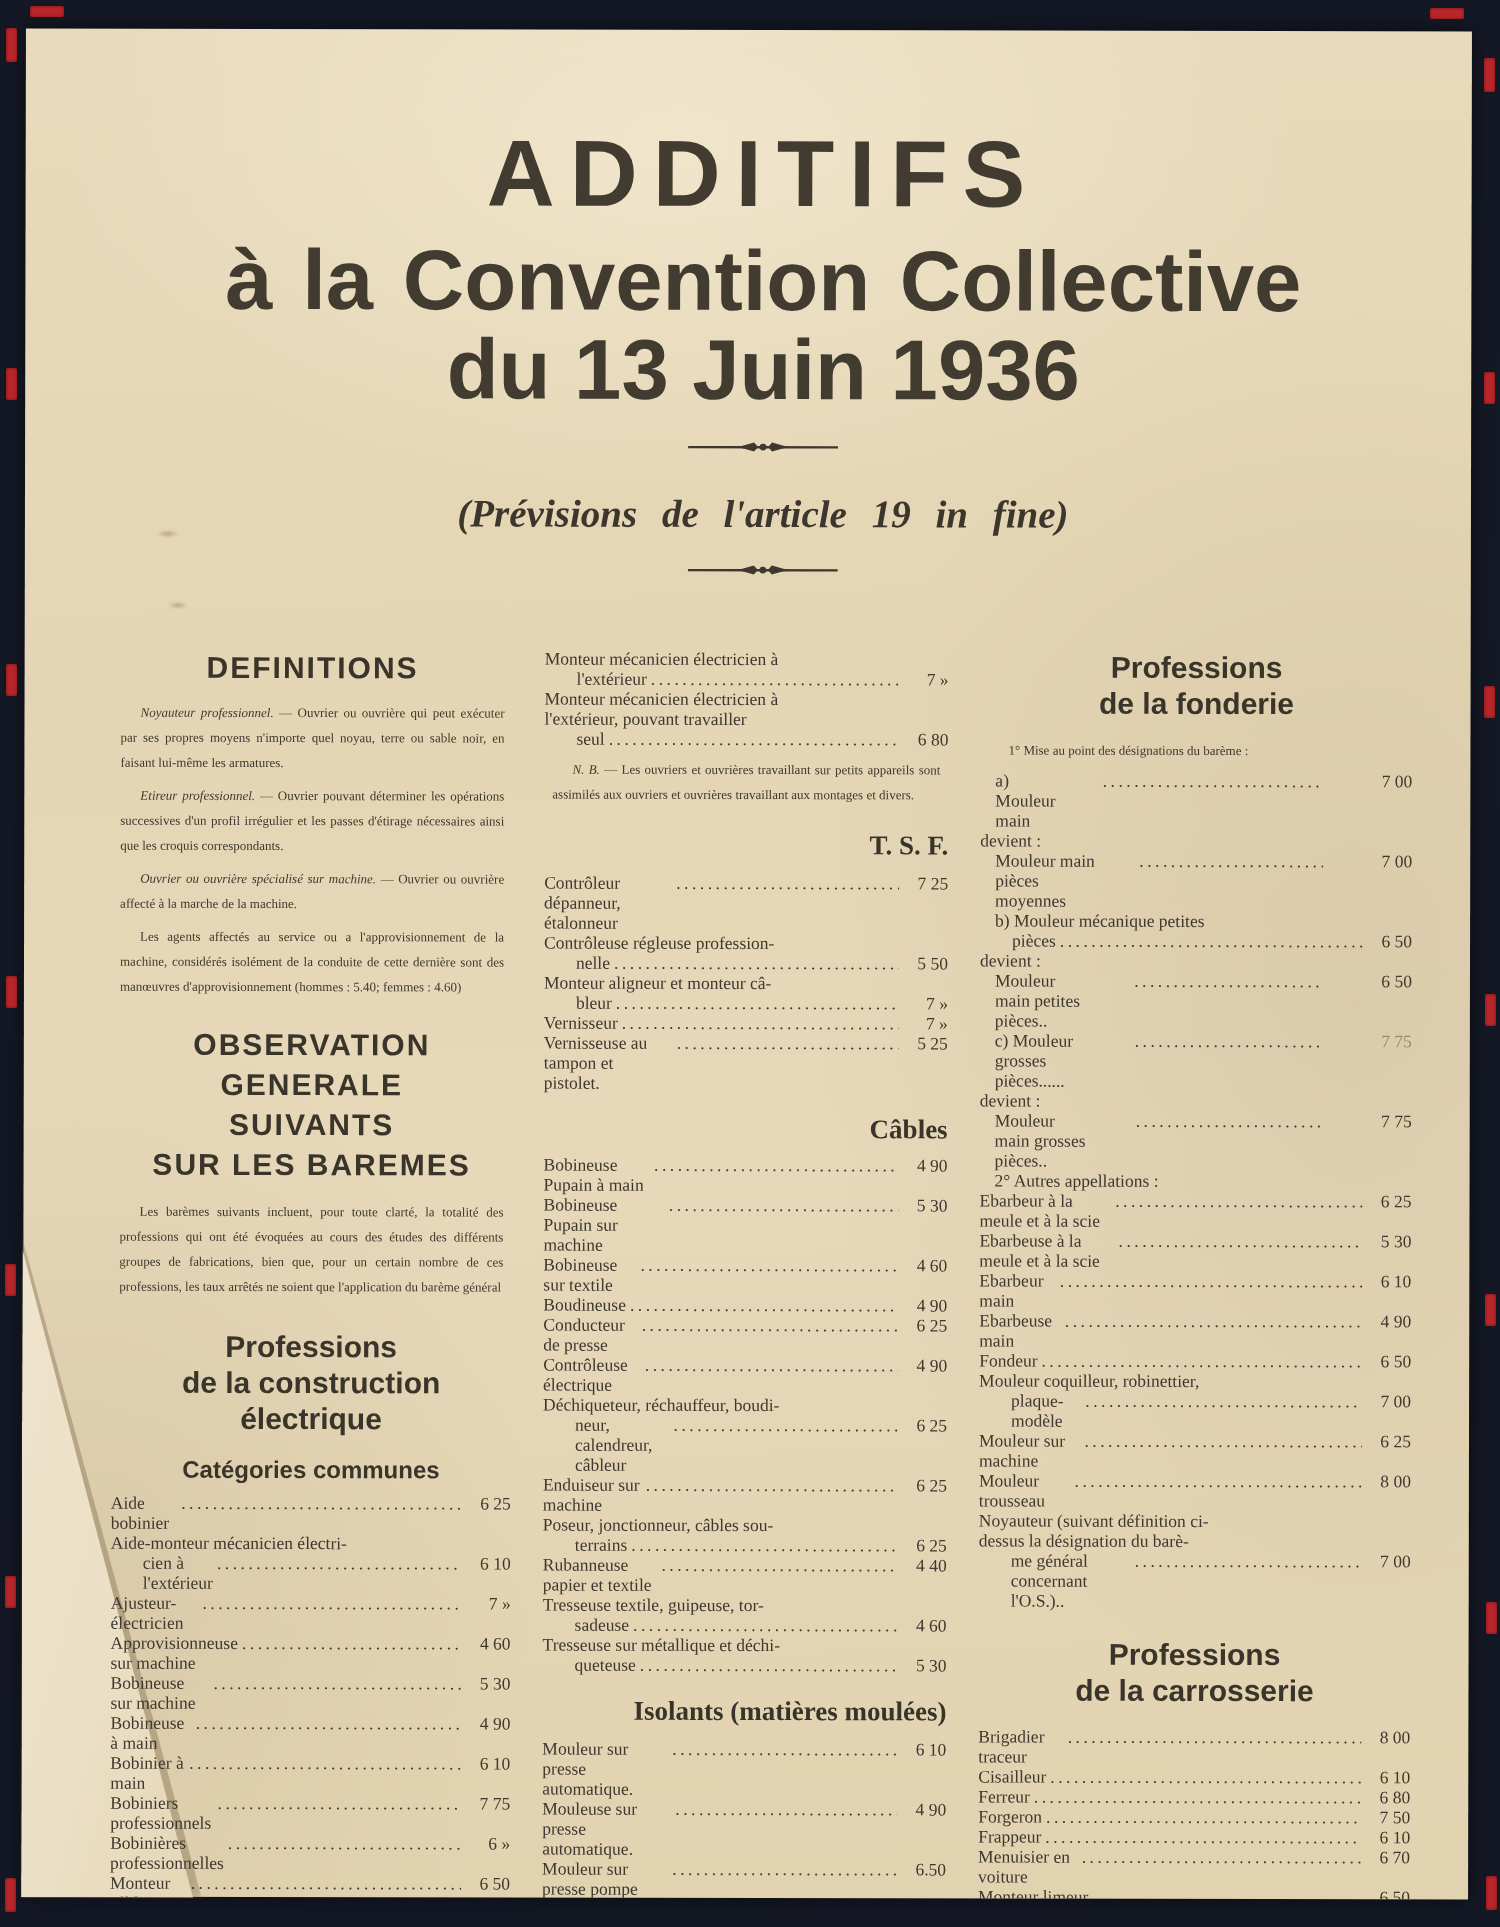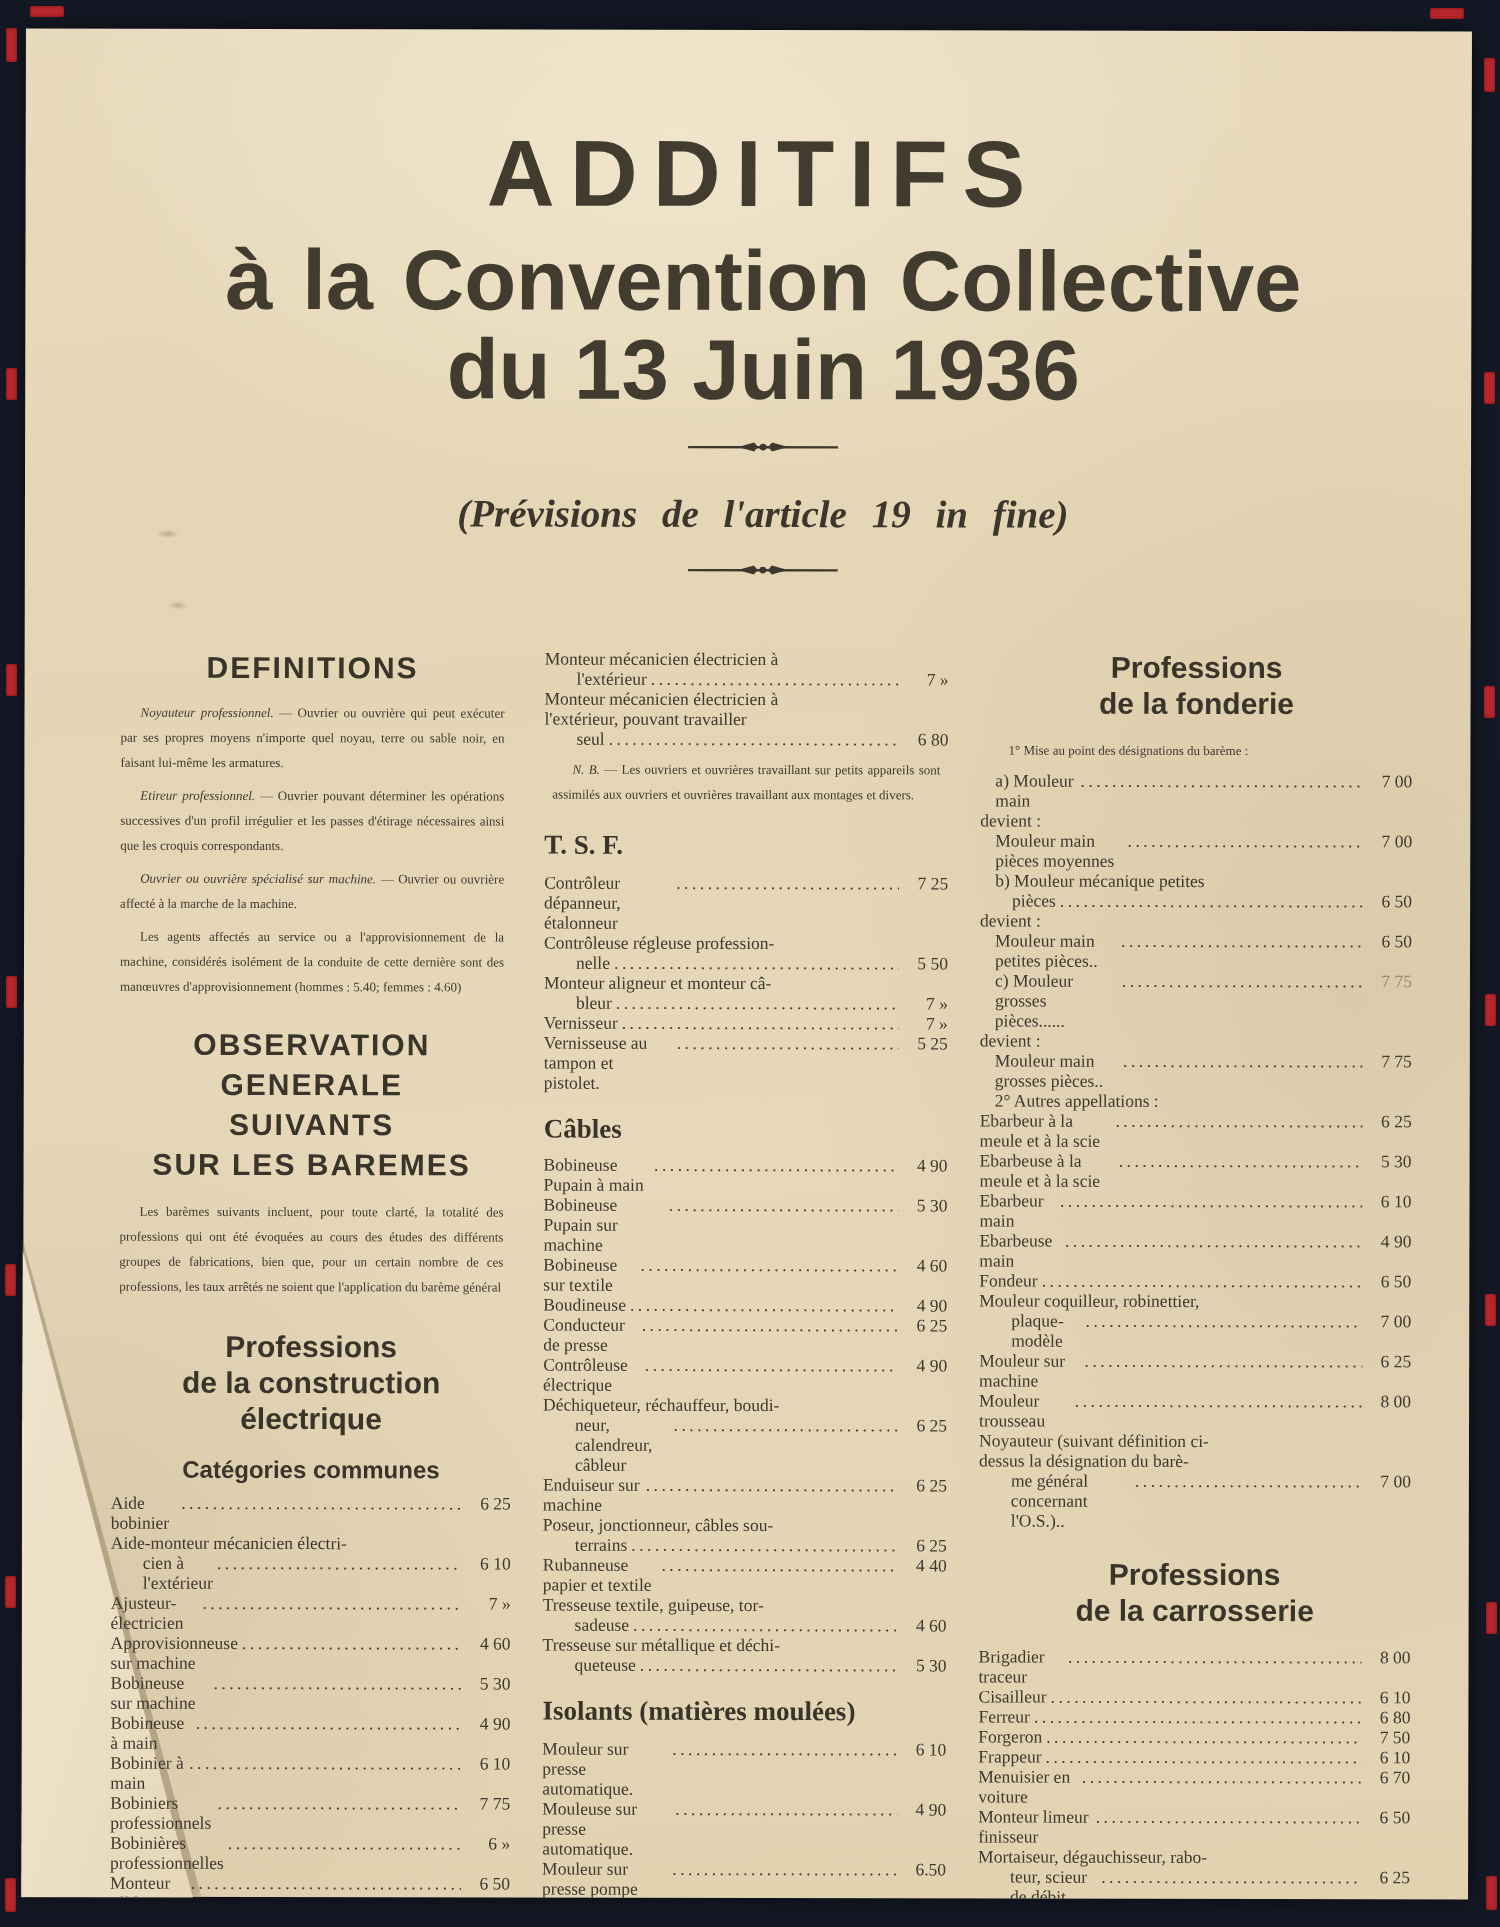--- a/index.html
+++ b/index.html
@@ -63,30 +63,30 @@
   .colB{width:404px;}
   .colC{flex:1;min-width:0;}
   
   .h1{font-family:"Liberation Sans", sans-serif;font-weight:700;font-size:30px;line-height:40px;
       letter-spacing:2px;text-align:center;color:#3a352b;}
   .h2{font-family:"Liberation Sans", sans-serif;font-weight:700;font-size:30px;line-height:36px;
       text-align:center;color:#3a352b;}
   .h3{font-family:"Liberation Sans", sans-serif;font-weight:700;font-size:24px;line-height:30px;
       text-align:center;color:#3a352b;}
   .hs{font-family:"Liberation Serif", serif;font-weight:700;font-size:27px;line-height:32px;
-      text-align:left;color:#39342a;margin:18px 0 10px;}
+      text-align:right;color:#39342a;margin:18px 0 10px;}
   
   .para{font-size:13px;line-height:25px;text-align:justify;margin:8px;}
   .para.ind{text-indent:20px;}
   .it{font-style:italic;}
   .rows{font-size:17.5px;line-height:20px;}
   .rows .pre{white-space:nowrap;}
   .rline{display:flex;align-items:baseline;justify-content:space-between;}
   .cont{padding-left:32px;}
-  .ind1{padding-left:15px;}
+  .ind1{padding-left:15px;gap:40px;}
   .dots{flex:1 1 auto;min-width:6px;overflow:hidden;white-space:nowrap;margin:0 3px 0 4px;}
   .dots::after{content:"....................................................";letter-spacing:3.5px;}
   .rval{white-space:pre;margin-left:2px;min-width:44px;text-align:right;}
   .faint .rval{opacity:.45;}
   .row-line{white-space:nowrap;}
 </style>
 </head>
 <body>
 
 <div class="paper">

